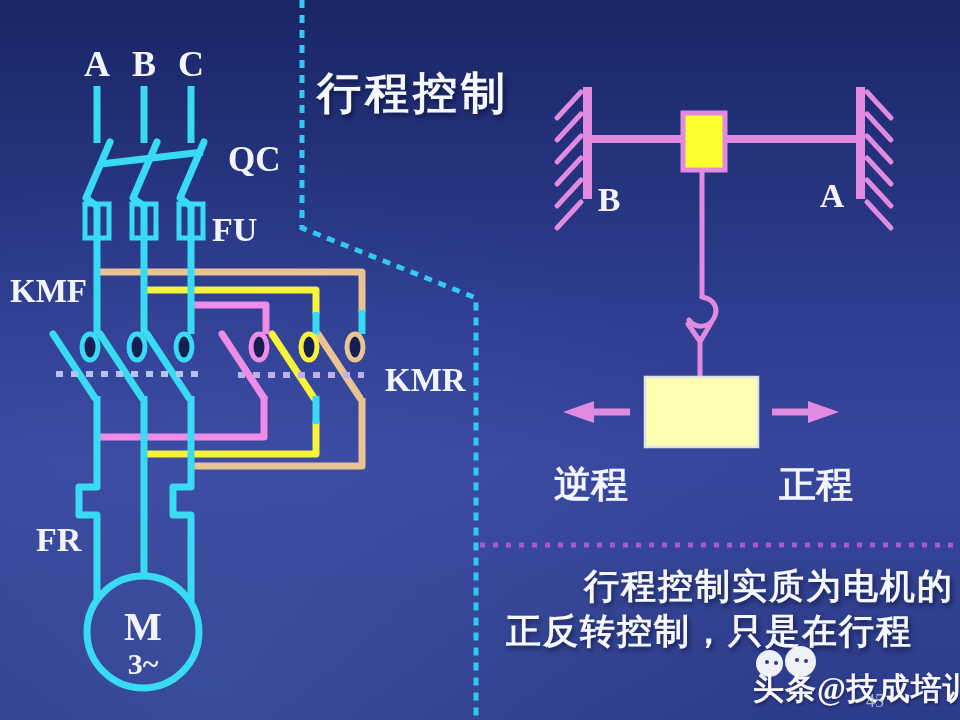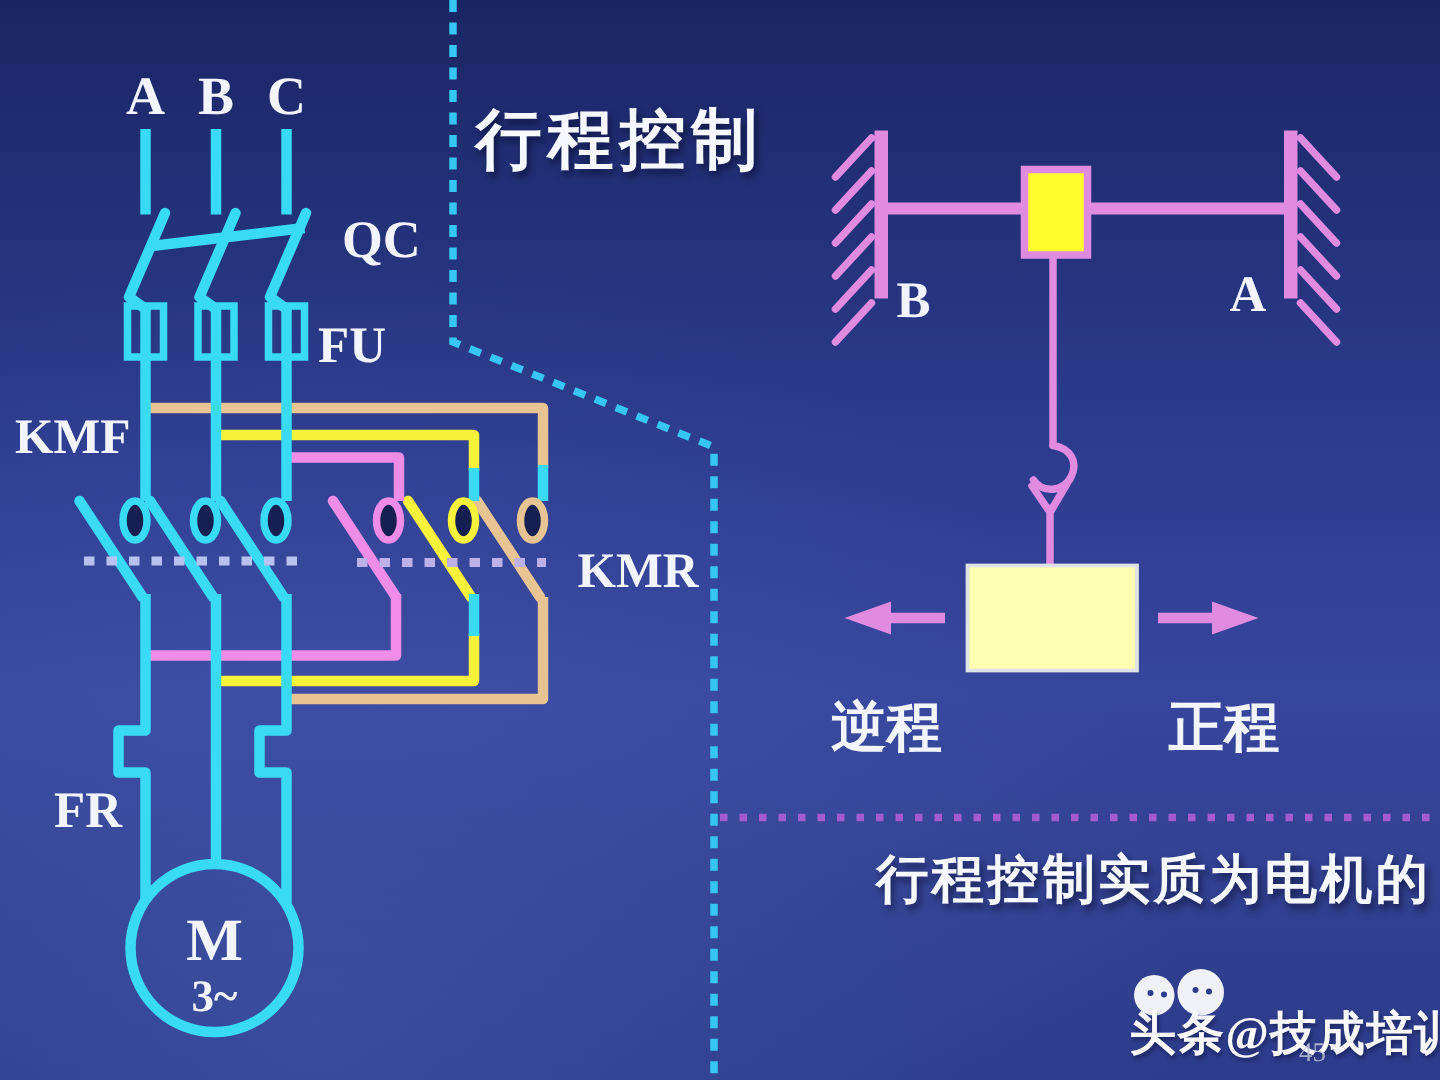--- a/index.html
+++ b/index.html
@@ -176,20 +176,21 @@
       <text class="svglabel" x="609" y="211" font-size="34" text-anchor="middle">B</text>
       <text class="svglabel" x="832" y="207" font-size="34" text-anchor="middle">A</text>
       <text class="svglabel" x="591" y="497" font-size="37" text-anchor="middle">逆程</text>
       <text class="svglabel" x="816" y="497" font-size="37" text-anchor="middle">正程</text>
     </g>
   </svg>
 
   <div id="desc1" class="htext descline">行程控制实质为电机的</div>
 
   <div id="title" class="htext">行程控制</div>
+  <div id="desc2" class="htext descline">正反转控制，只是在行程</div>
 
   <div id="wmc1" class="wm-circle"></div>
   <div id="wmc2" class="wm-circle"></div>
   <div id="watermark" class="htext">头条@技成培训</div>
 
   <div id="pagenum">45</div>
 
 </div>
 
 </body></html>

